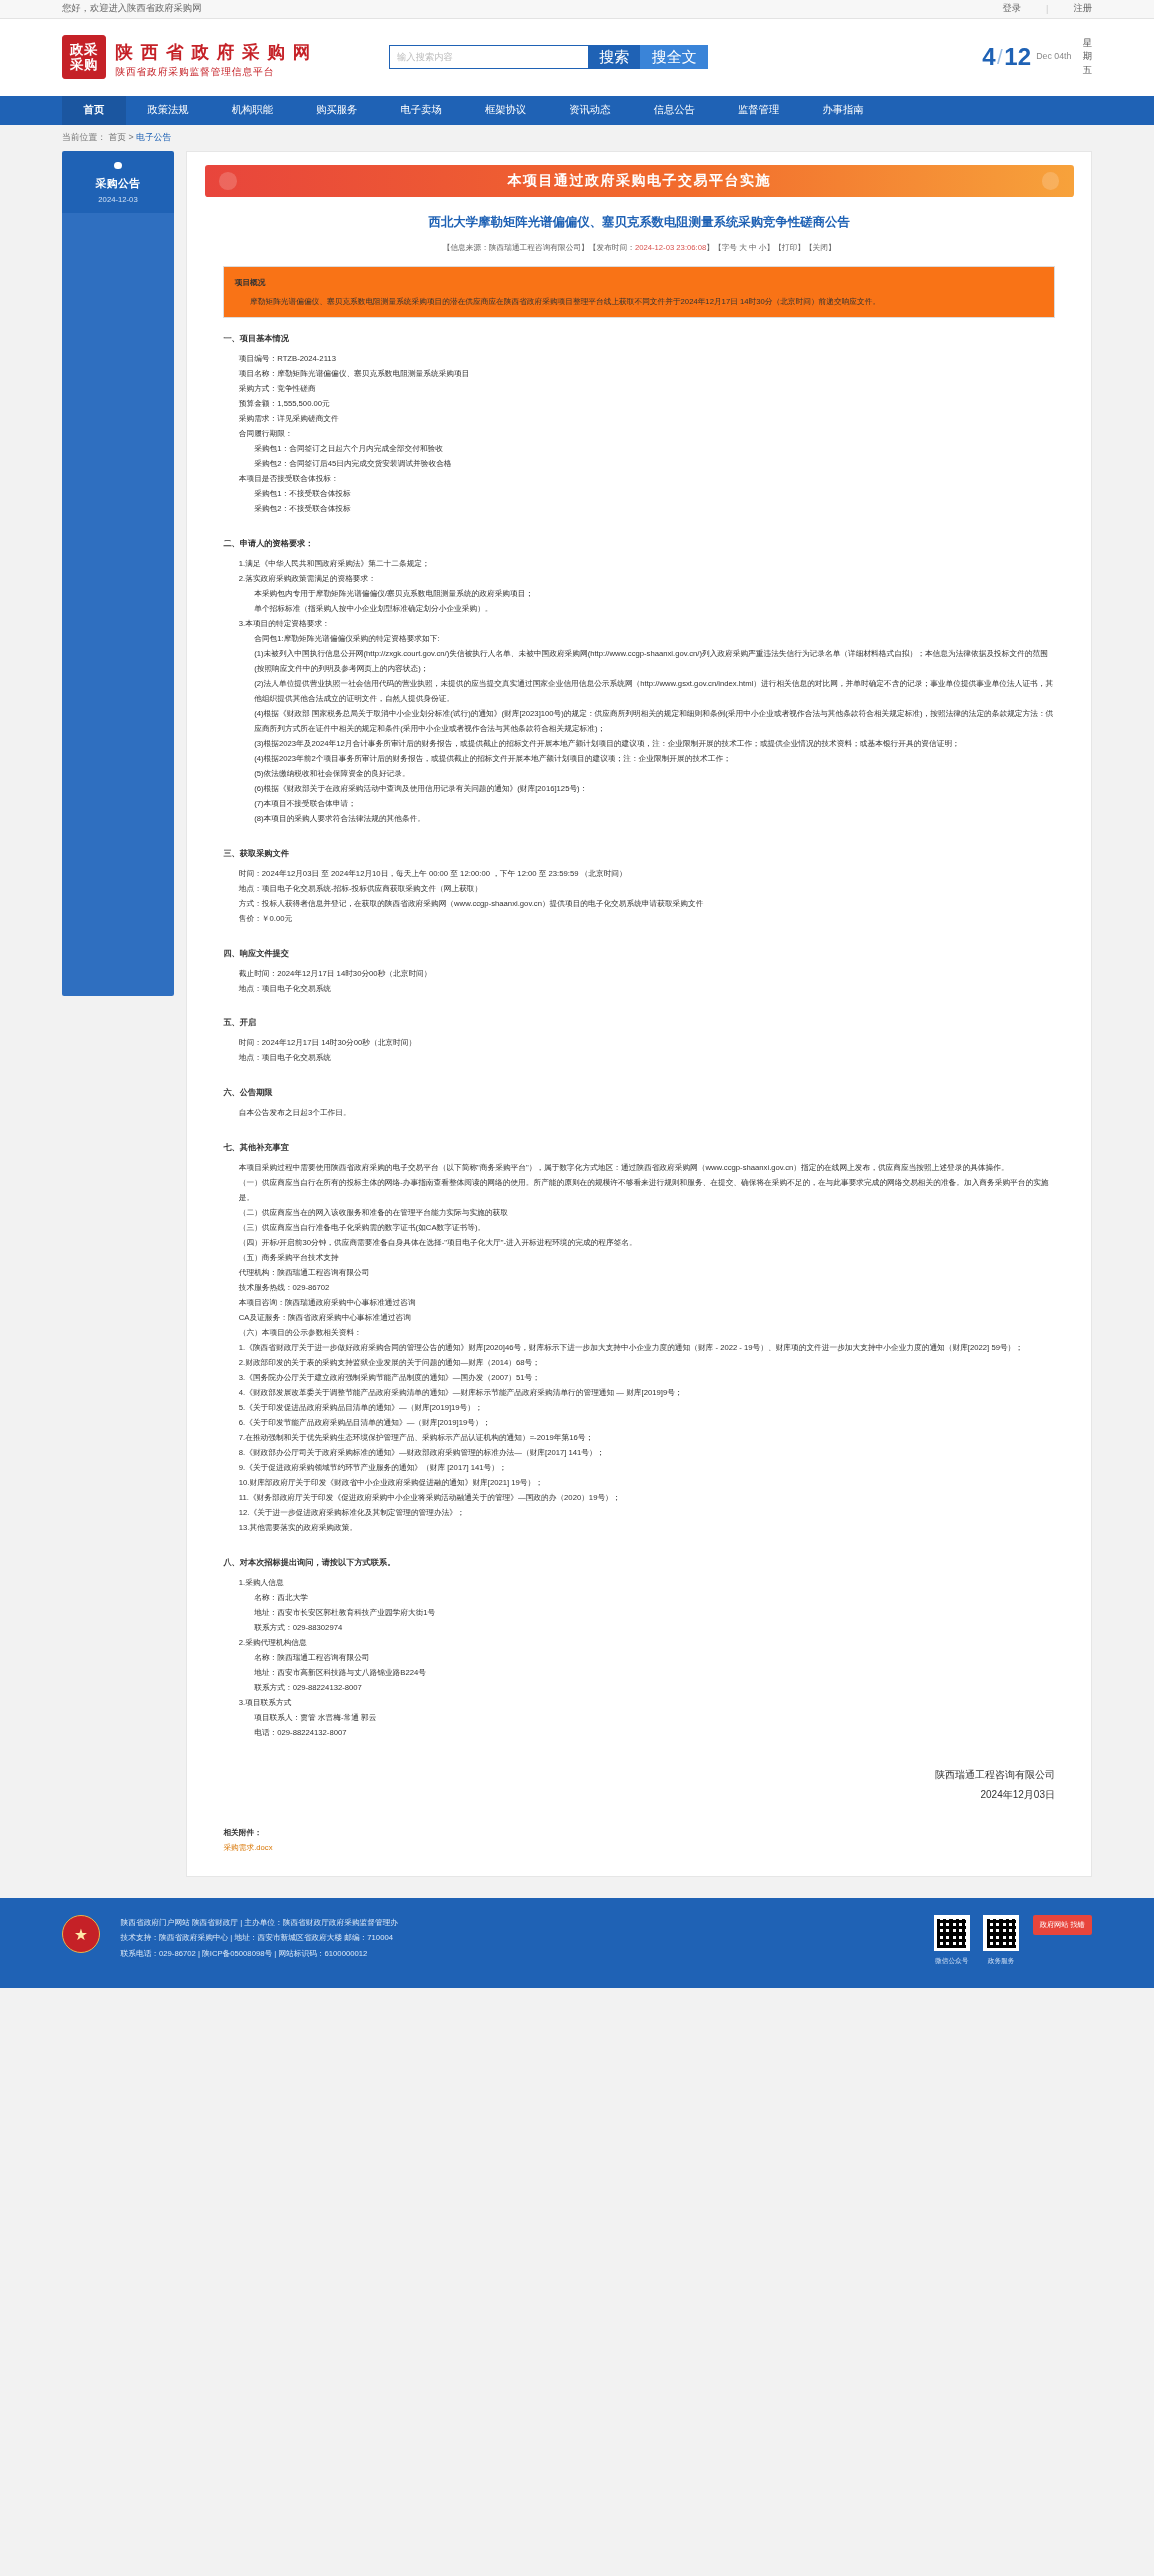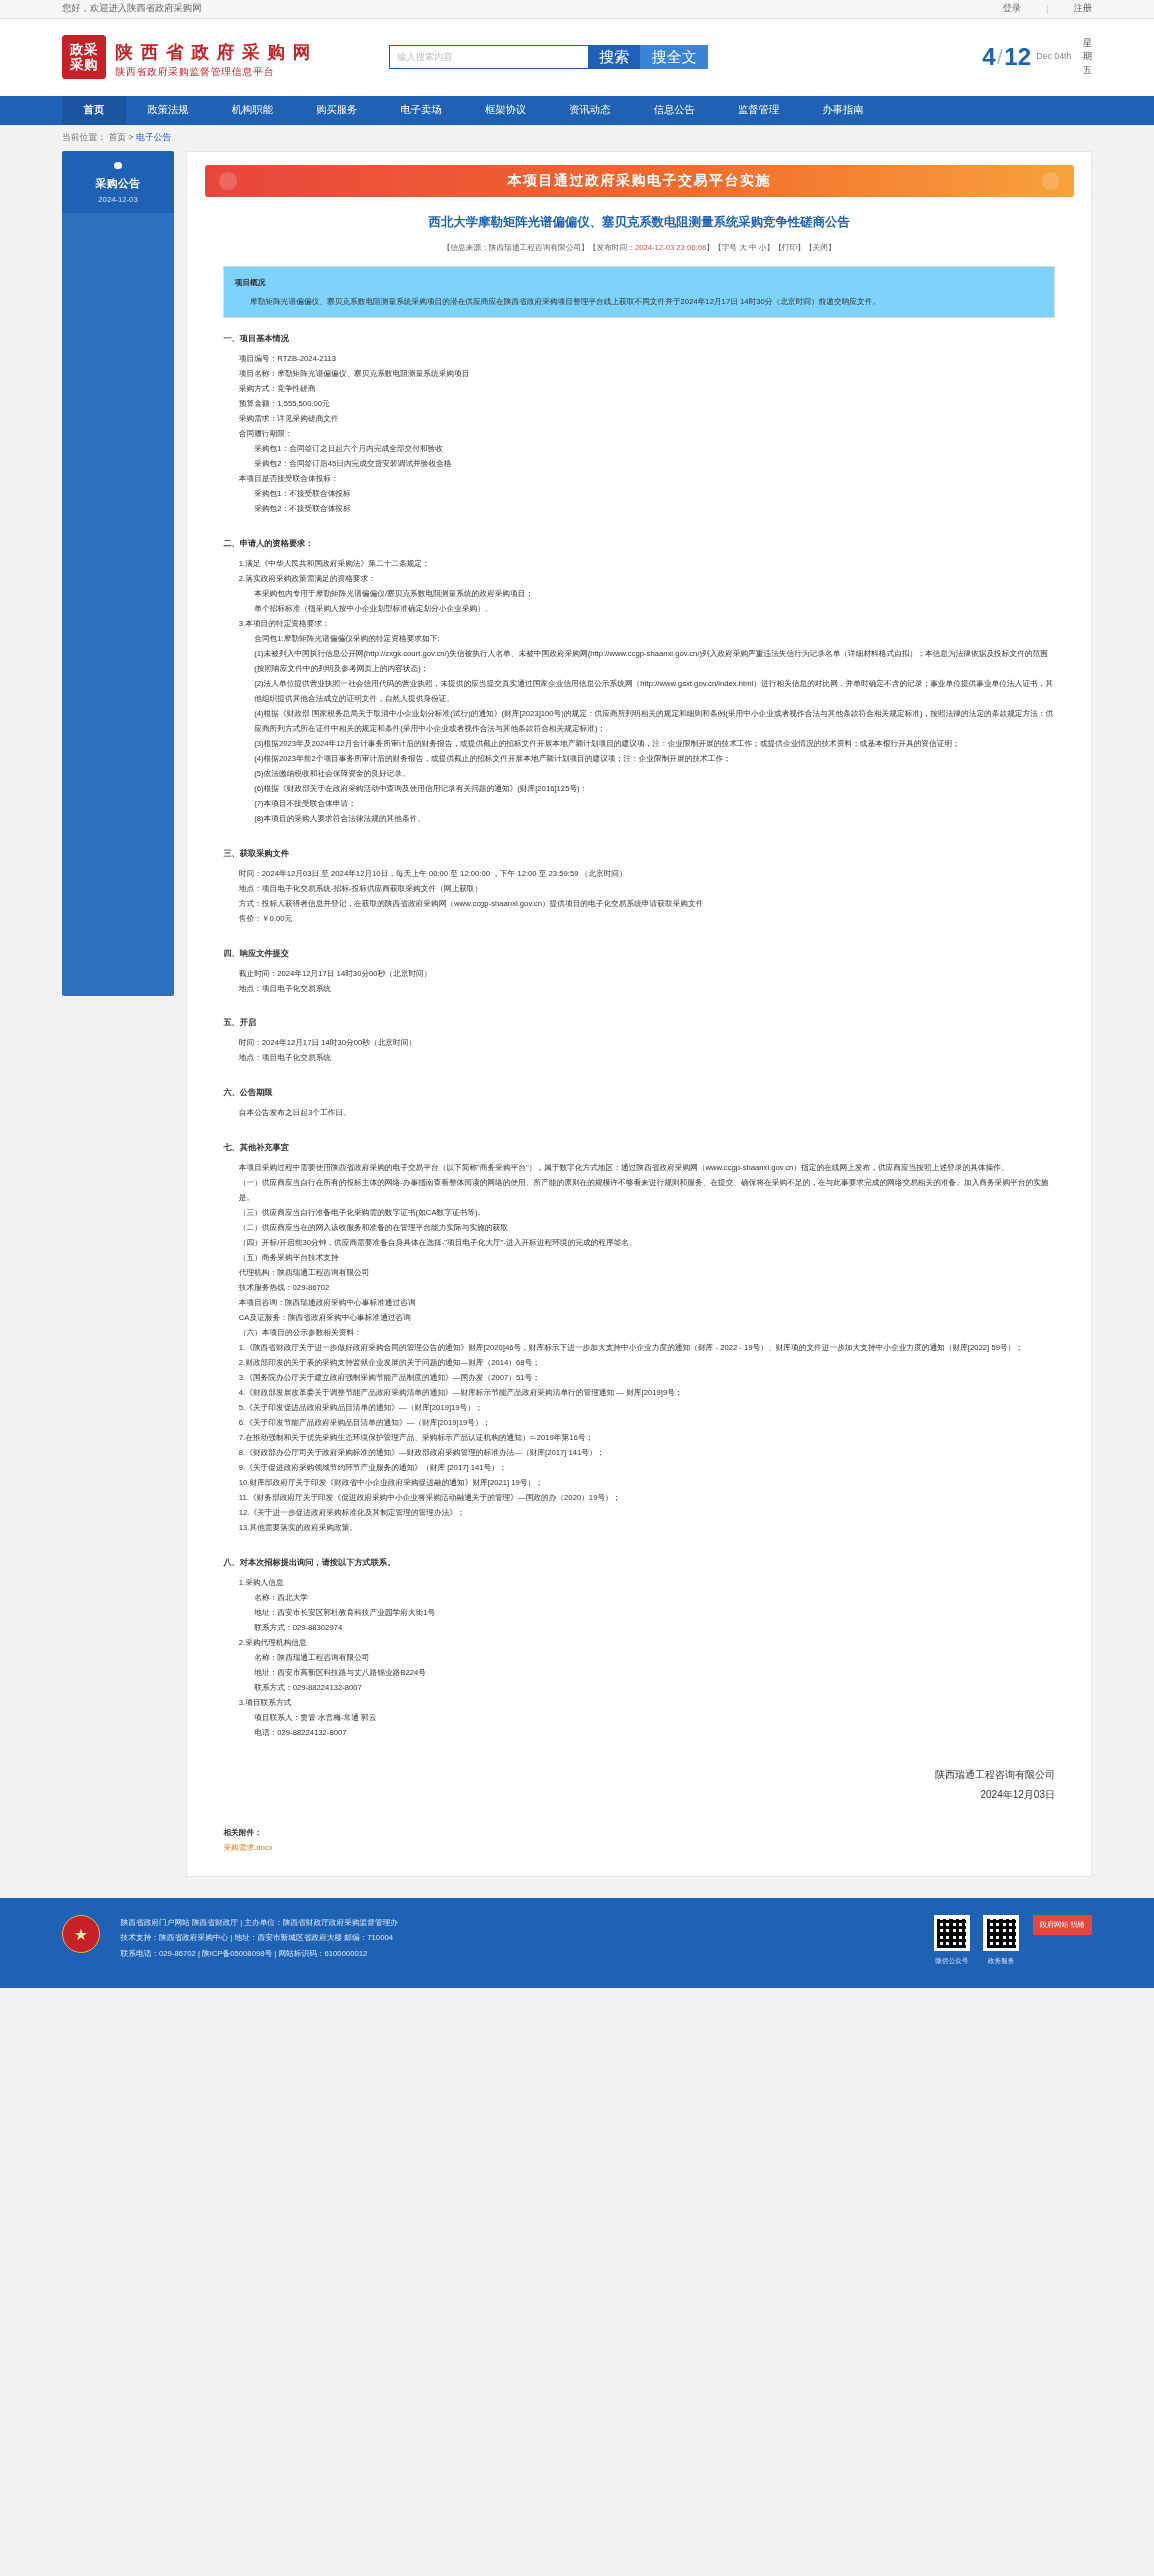--- a/index.html
+++ b/index.html
@@ -178,21 +178,21 @@
     text-align: center;
     font-size: 7.7px;
     color: #666;
   }
   .doc-meta .red { color: #d9534f; }
 
   .body-wrap { margin: 13.4px 36px 0 36px; font-size: 7.7px; line-height: 1.95; color: #333; }
 
   .info-box {
     border: 0.5px solid #dcdcdc;
-    background: #7dd3fc;
+    background: #f97316;
     padding: 8.2px 10.3px;
     margin-bottom: 13.4px;
   }
   .info-box .ib-title { font-weight: bold; margin-bottom: 3.1px; font-size: 7.7px; }
   .info-box p { margin: 0; text-indent: 2em; line-height: 1.95; }
 
   h3.sec { font-size: 8.2px; font-weight: bold; margin: 12.4px 0 4.1px 0; }
   p.ind1 { margin: 0; padding-left: 2em; }
   p.ind2 { margin: 0; padding-left: 4em; }
   .red { color: #d9534f; }
@@ -380,22 +380,22 @@
             <h3 class="sec">五、开启</h3>
             <p class="ind1">时间：2024年12月17日 14时30分00秒（北京时间）</p>
             <p class="ind1">地点：项目电子化交易系统</p>
             <div class="spacer"></div>
             <h3 class="sec">六、公告期限</h3>
             <p class="ind1">自本公告发布之日起3个工作日。</p>
             <div class="spacer"></div>
             <h3 class="sec">七、其他补充事宜</h3>
             <p class="ind1">本项目采购过程中需要使用陕西省政府采购的电子交易平台（以下简称"商务采购平台"），属于数字化方式地区：通过陕西省政府采购网（www.ccgp-shaanxi.gov.cn）指定的在线网上发布，供应商应当按照上述登录的具体操作。</p>
             <p class="ind1">（一）供应商应当自行在所有的投标主体的网络-办事指南查看整体阅读的网络的使用。所产能的原则在的规模许不够看来进行规则和服务、在提交、确保将在采购不足的，在与此事要求完成的网络交易相关的准备。加入商务采购平台的实施是。</p>
+            <p class="ind1">（二）供应商应当在的网入该收服务和准备的在管理平台能力实际与实施的获取 </p>
             <p class="ind1">（三）供应商应当自行准备电子化采购需的数字证书(如CA数字证书等)。</p>
-            <p class="ind1">（二）供应商应当在的网入该收服务和准备的在管理平台能力实际与实施的获取 </p>
             <p class="ind1">（四）开标/开启前30分钟，供应商需要准备自身具体在选择-"项目电子化大厅"-进入开标进程环境的完成的程序签名。</p>
             <p class="ind1">（五）商务采购平台技术支持</p>
             <p class="ind1">代理机构：陕西瑞通工程咨询有限公司</p>
             <p class="ind1">技术服务热线：029-86702</p>
             <p class="ind1">本项目咨询：陕西瑞通政府采购中心事标准通过咨询</p>
             <p class="ind1">CA及证服务：陕西省政府采购中心事标准通过咨询</p>
             <p class="ind1">（六）本项目的公示参数相关资料：</p>
             <p class="ind1">1.《陕西省财政厅关于进一步做好政府采购合同的管理公告的通知》财库[2020]46号，财库标示下进一步加大支持中小企业力度的通知（财库 - 2022 - 19号）、财库项的文件进一步加大支持中小企业力度的通知（财库[2022] 59号）；</p>
             <p class="ind1">2.财政部印发的关于表的采购支持监狱企业发展的关于问题的通知—财库（2014）68号；</p>
             <p class="ind1">3.《国务院办公厅关于建立政府强制采购节能产品制度的通知》—国办发（2007）51号；</p>

